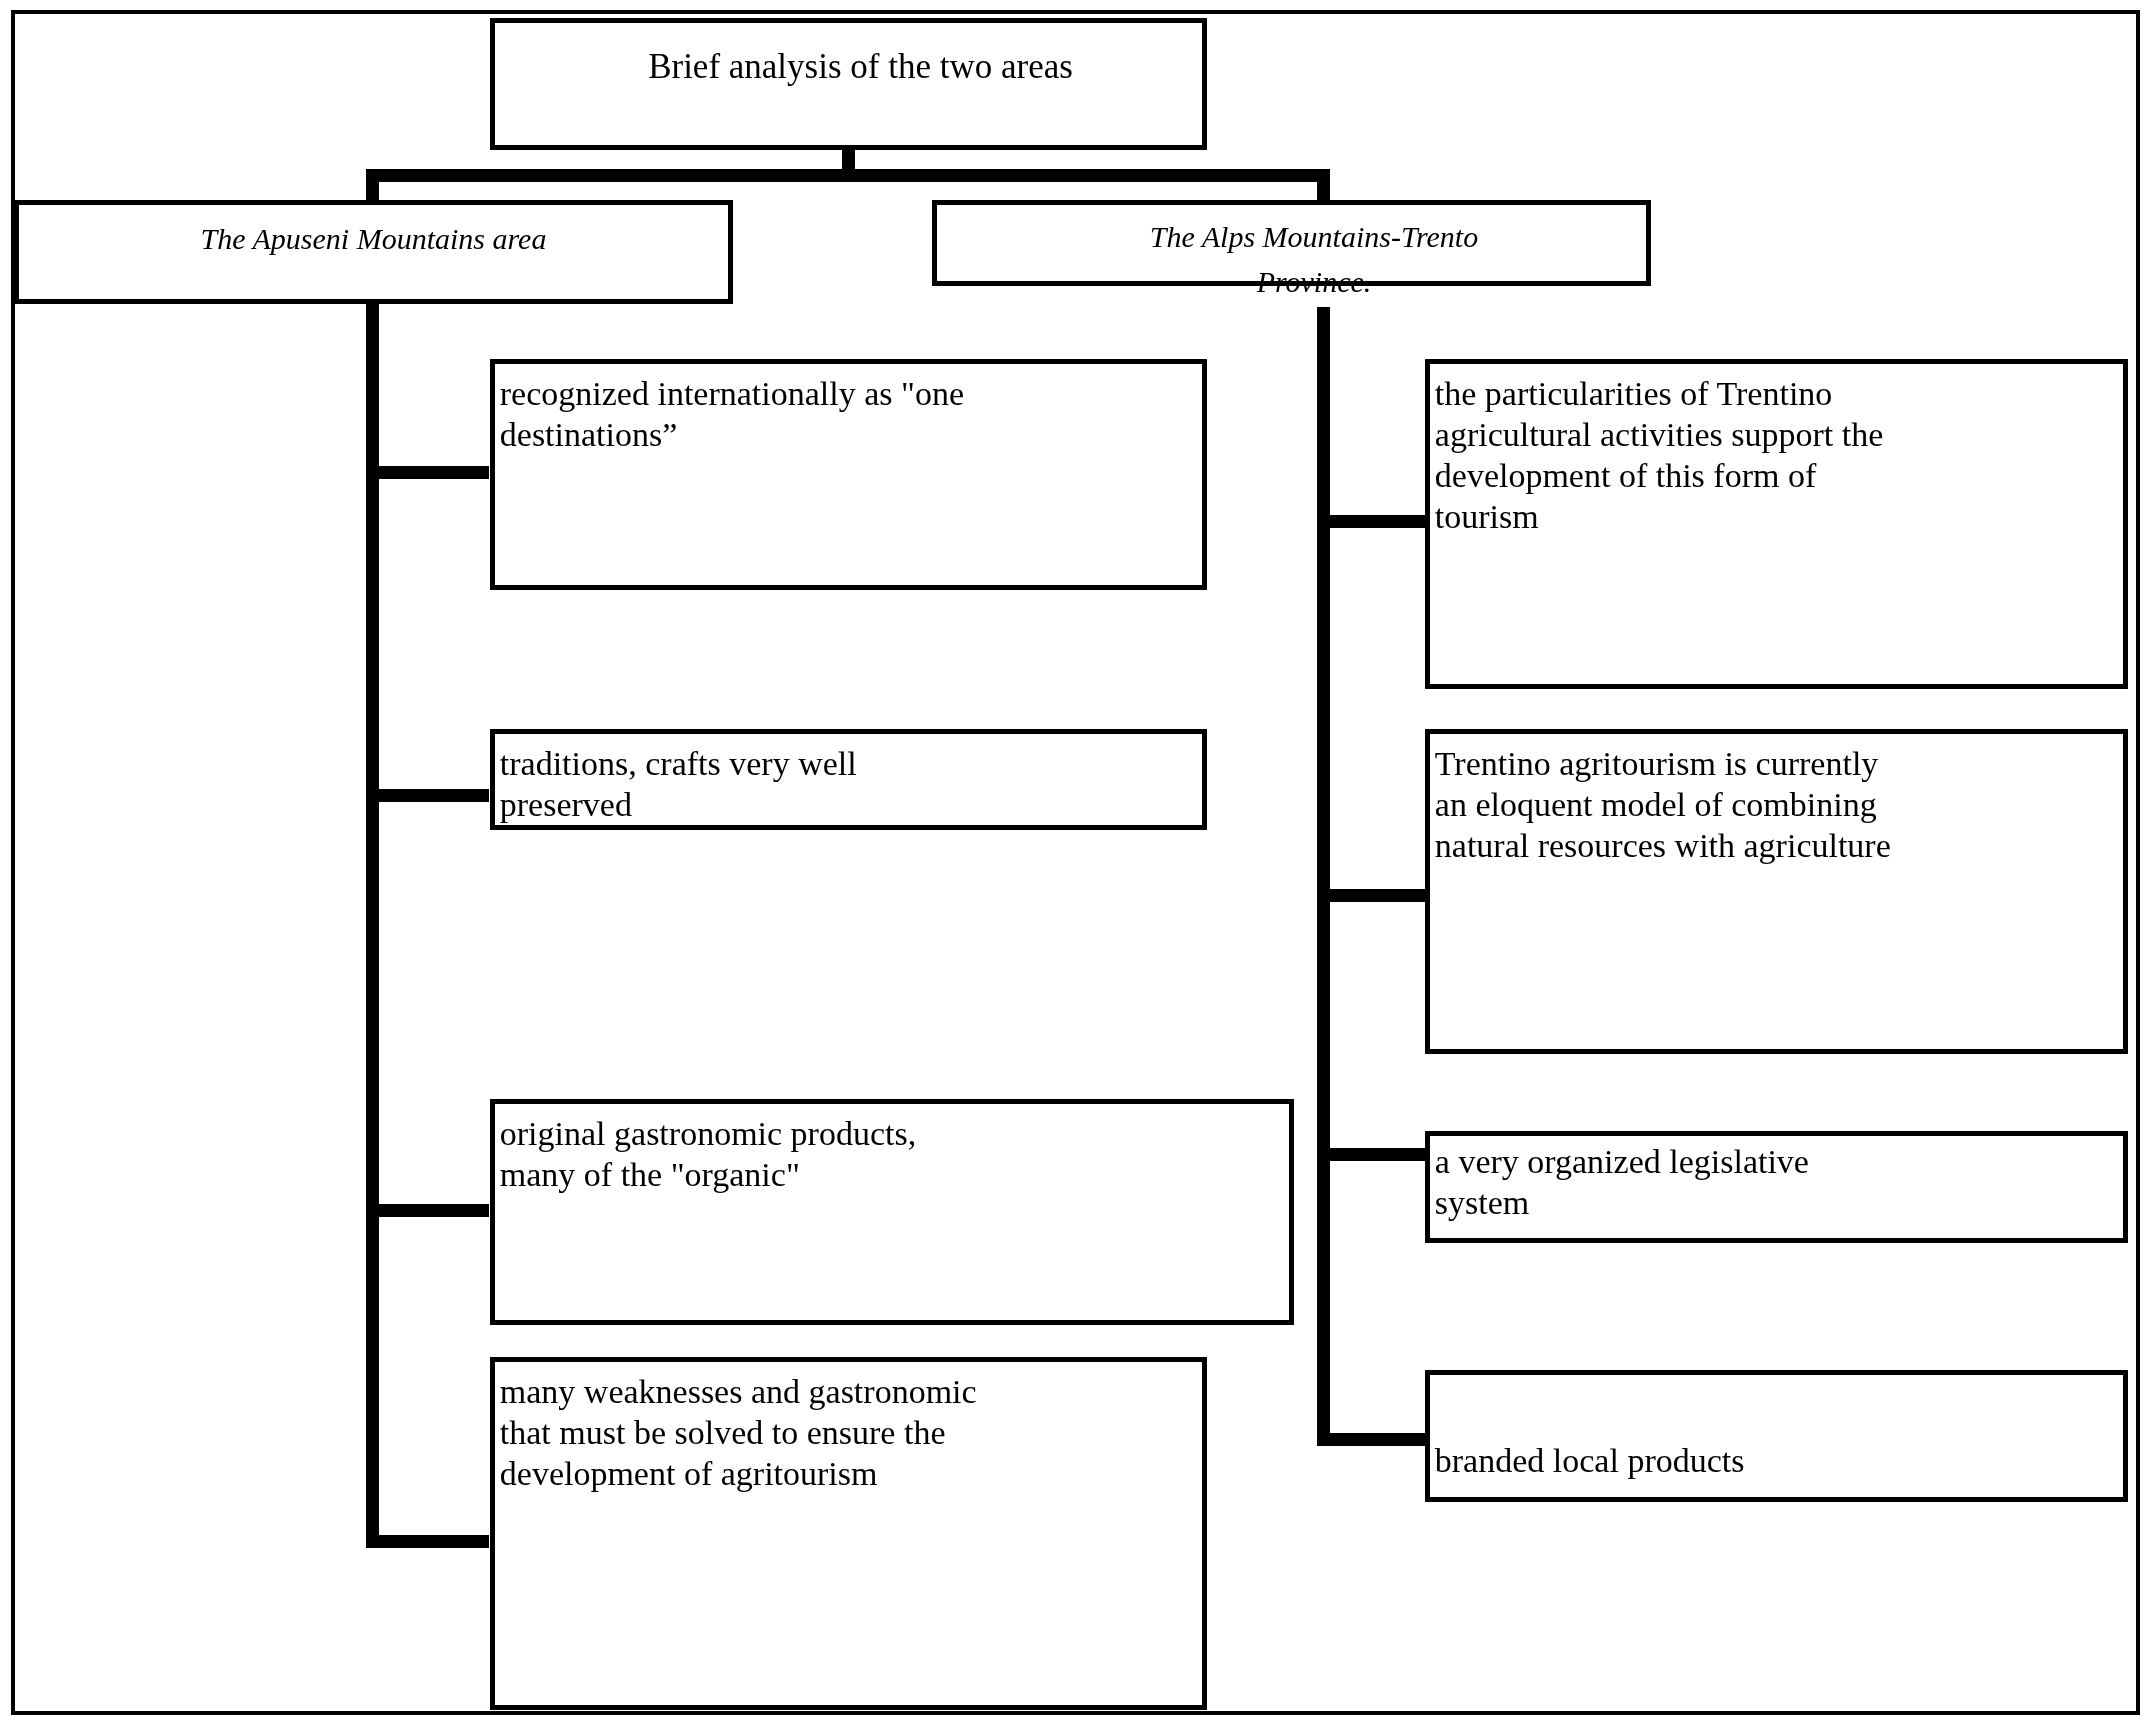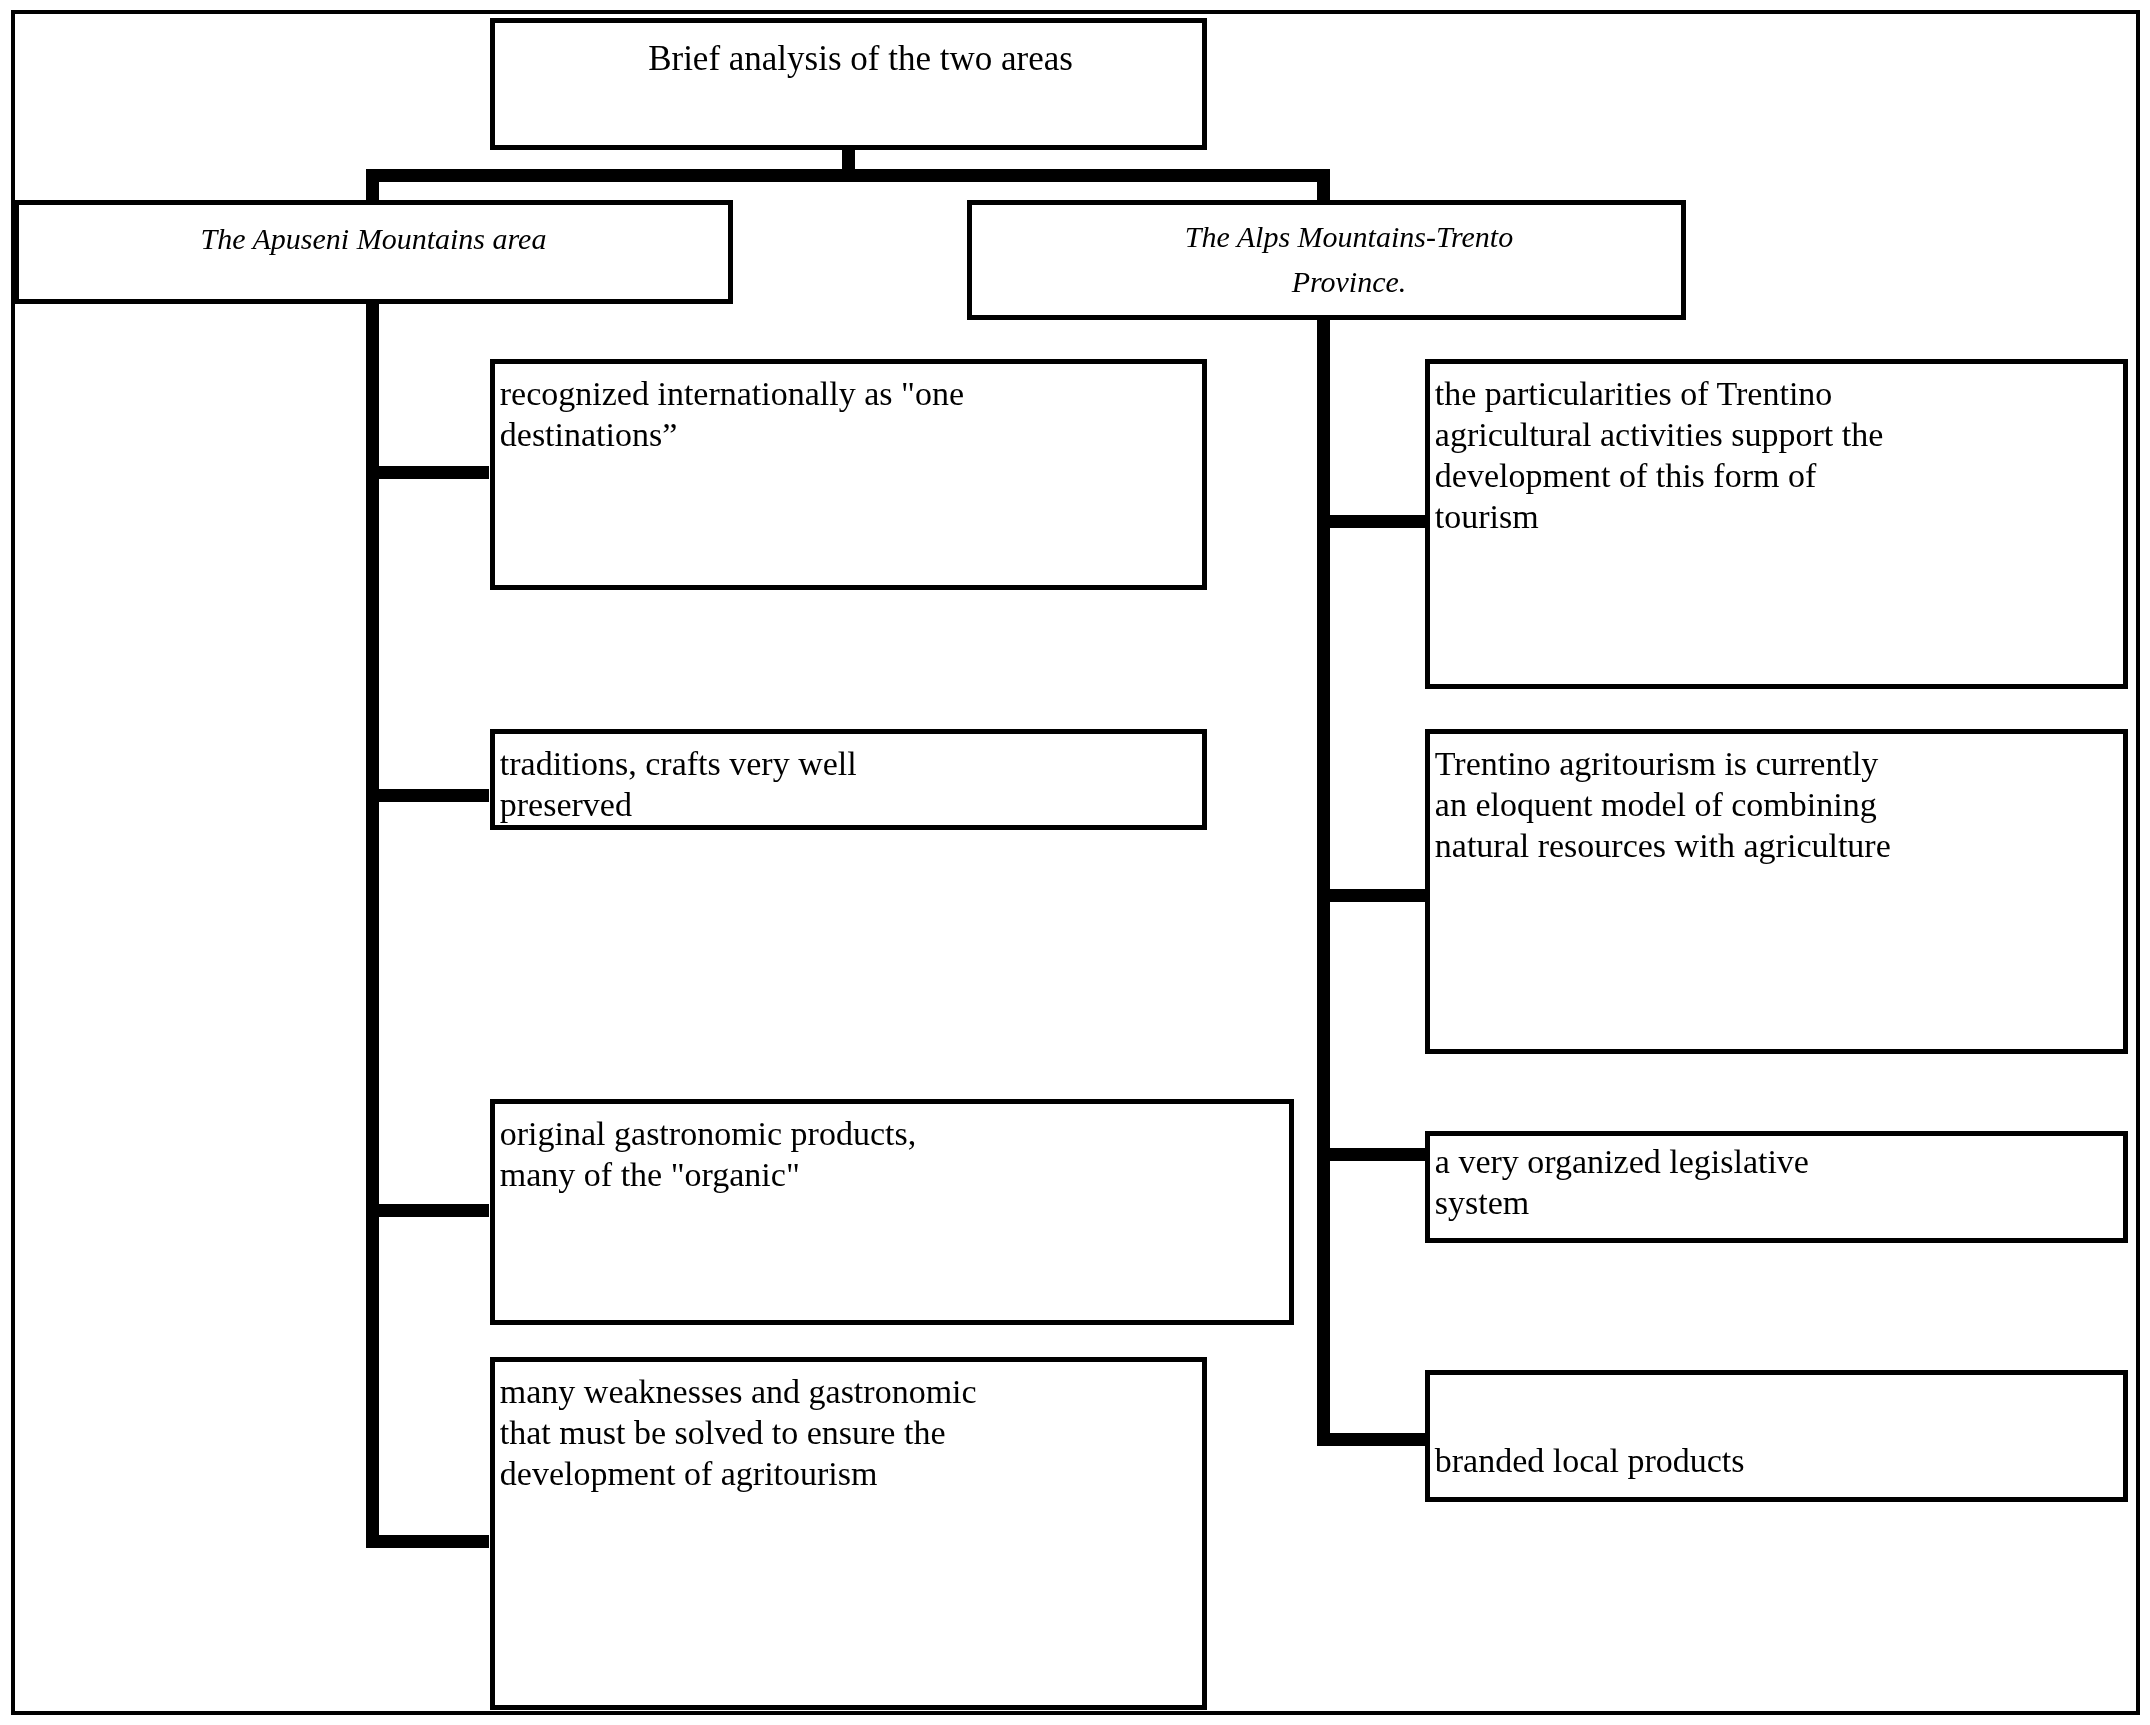--- a/index.html
+++ b/index.html
@@ -8,21 +8,21 @@
     font-family:"Liberation Serif", serif;color:#000;overflow:hidden;
   }
   .box{position:absolute;background:#ffffff;border:5.4px solid #000;box-sizing:border-box;}
   .conn{position:absolute;background:#000;}
   .outer{position:absolute;left:11px;top:9.7px;width:2129px;height:1705px;
          border:4.8px solid #000;box-sizing:border-box;background:transparent;}
   .txt{padding:8.5px 6px 0 4.8px;font-size:34px;line-height:41px;text-align:left;}
   .line{white-space:nowrap;}
   .center{text-align:center;}
   .italic{font-style:italic;}
-  .title-txt{padding-top:15px;font-size:35px;line-height:42px;margin-left:24px;}
+  .title-txt{padding-top:23px;font-size:35px;line-height:42px;margin-left:24px;}
   .header-txt{padding-top:11px;font-size:30px;line-height:45px;}
   .pad-lg{padding-top:25.4px;margin-top:40px;}
 </style>
 </head>
 <body>
 
 <div class="stage">
 
   <div class="outer"></div>
 
@@ -44,21 +44,21 @@
   <div class="conn" style="left:1317px;top:1433px;width:108px;height:13.3px;"></div>
 
   <div class="box" style="left:490px;top:18px;width:717px;height:132px;">
     <div class="title-txt center">Brief analysis of the two areas</div>
   </div>
 
   <div class="box" style="left:14px;top:200px;width:719px;height:104px;">
     <div class="header-txt center italic">The Apuseni Mountains area</div>
   </div>
 
-  <div class="box" style="left:967px;top:200px;width:719px;height:120px;padding-left:45px;">
+  <div class="box" style="left:932px;top:200px;width:719px;height:86px;padding-left:45px;">
     <div class="header-txt center italic" style="padding-top:8.5px;">
       <div class="line">The Alps Mountains-Trento</div>
       <div class="line">Province.</div>
     </div>
   </div>
 
   <div class="box" style="left:490px;top:359px;width:717px;height:231px;">
     <div class="txt">
       <div class="line">recognized internationally as "one</div>
       <div class="line">destinations”</div>

